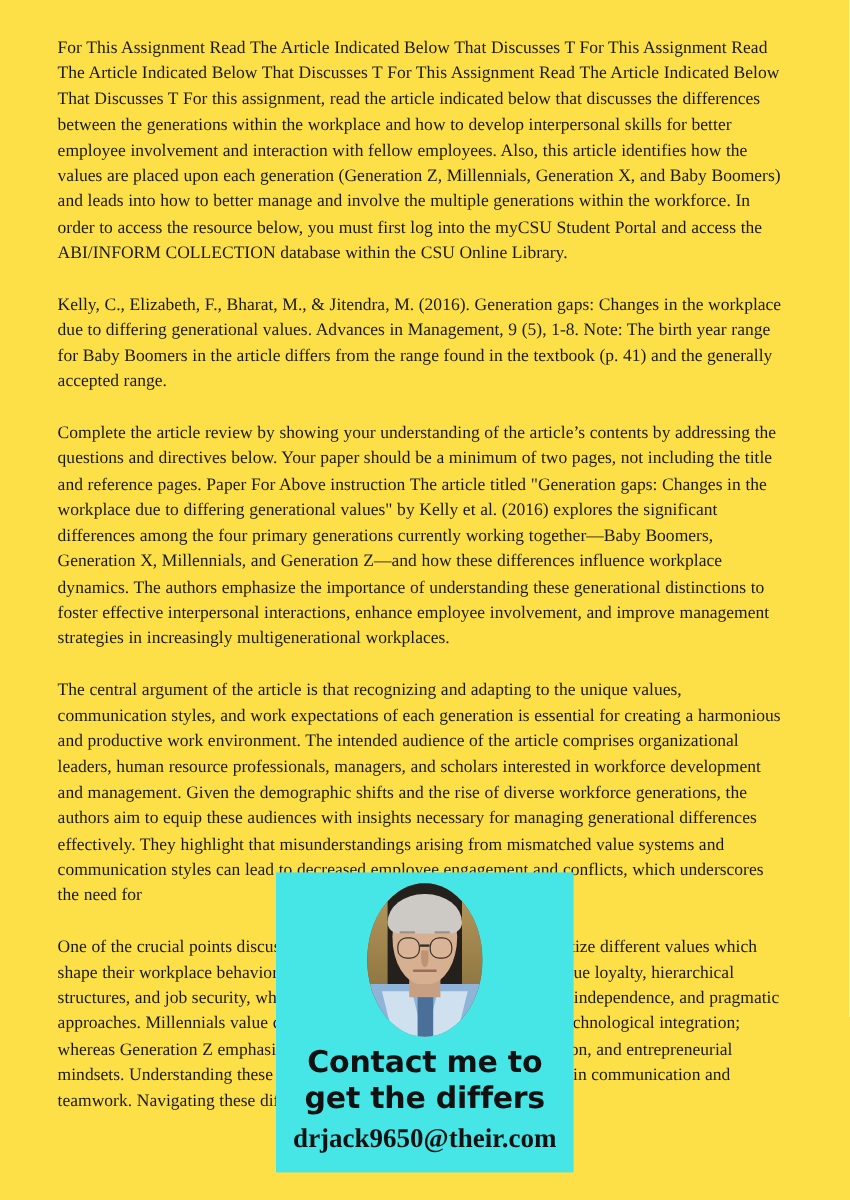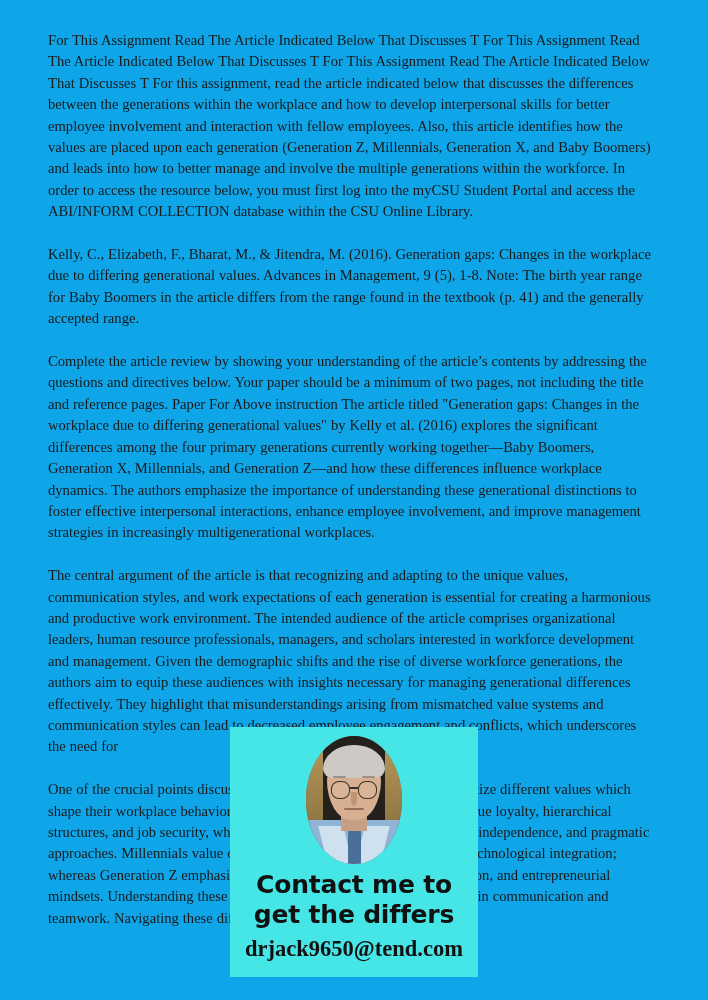--- a/index.html
+++ b/index.html
@@ -13,21 +13,21 @@
     position: relative;
     overflow: hidden;
     font-family: "Liberation Serif", "DejaVu Serif", serif;
   }
 
   #page {
     position: absolute;
     left: 0; top: 0;
     width: 708px;
     height: 1000px;
-    background: #0ea5e9;
+    background: #fde047;
   }
 
   #doc-body {
     position: absolute;
     left: 48px;
     top: 30px;
     width: 608px;
   }
 
   .para {
@@ -192,17 +192,17 @@
       <div class="pt-bridge"></div>
       <div class="pt-nose"></div>
       <div class="pt-mouth"></div>
     </div>
 
     <div id="overlay-lines">
       <div>Contact me to</div>
       <div>get the differs</div>
     </div>
 
-    <div id="overlay-email">drjack9650@tend.com</div>
+    <div id="overlay-email">drjack9650@their.com</div>
 
   </div>
 
 </div>
 
 </body></html>

